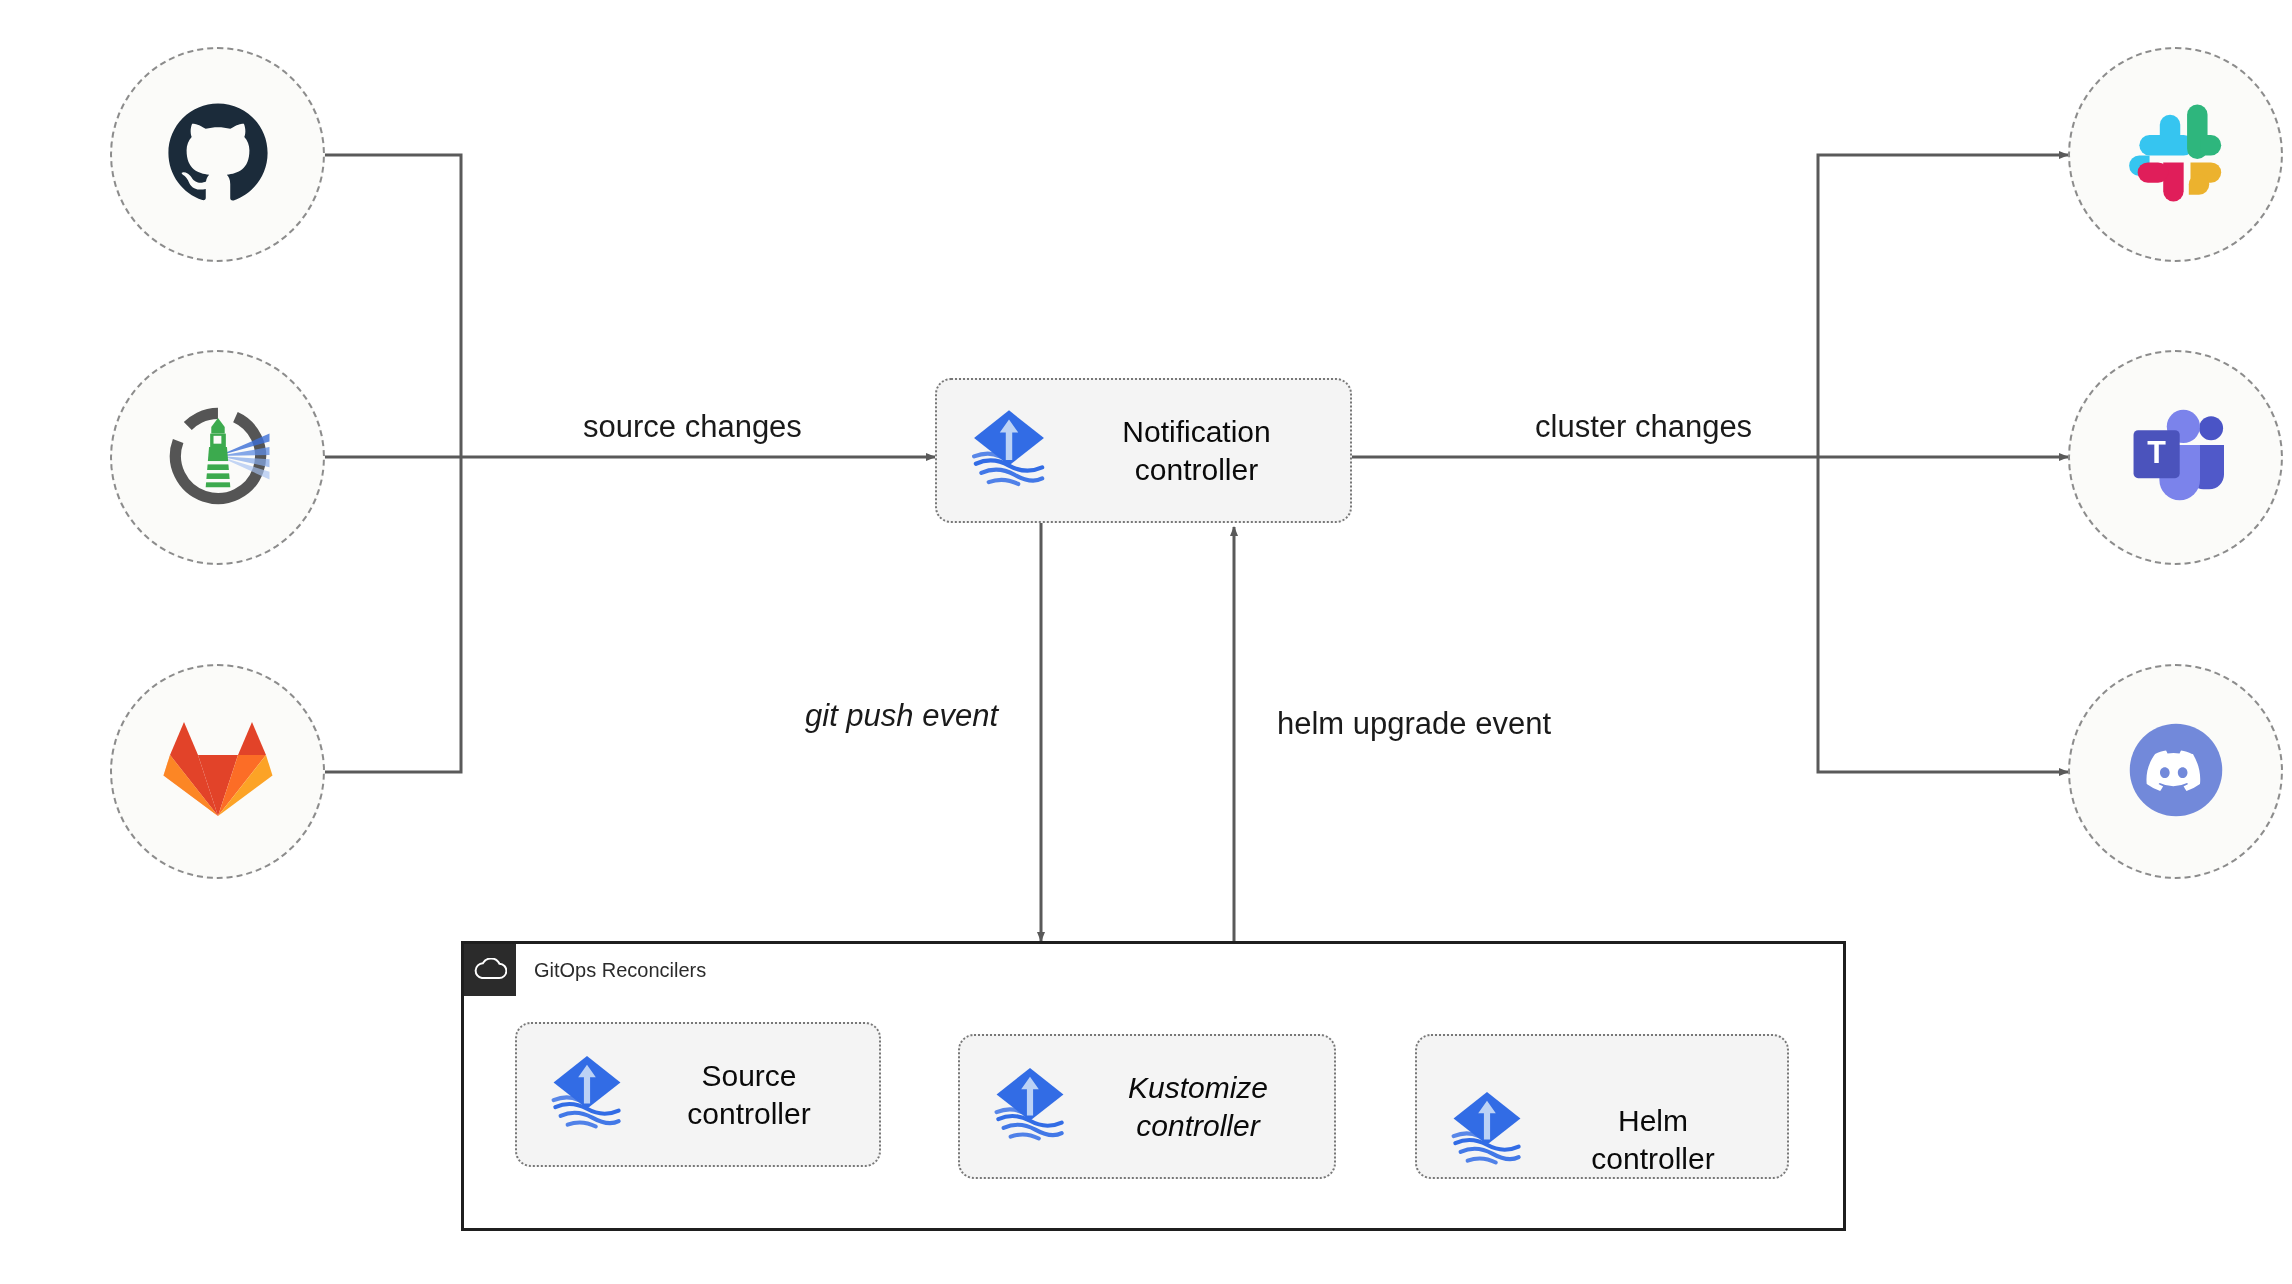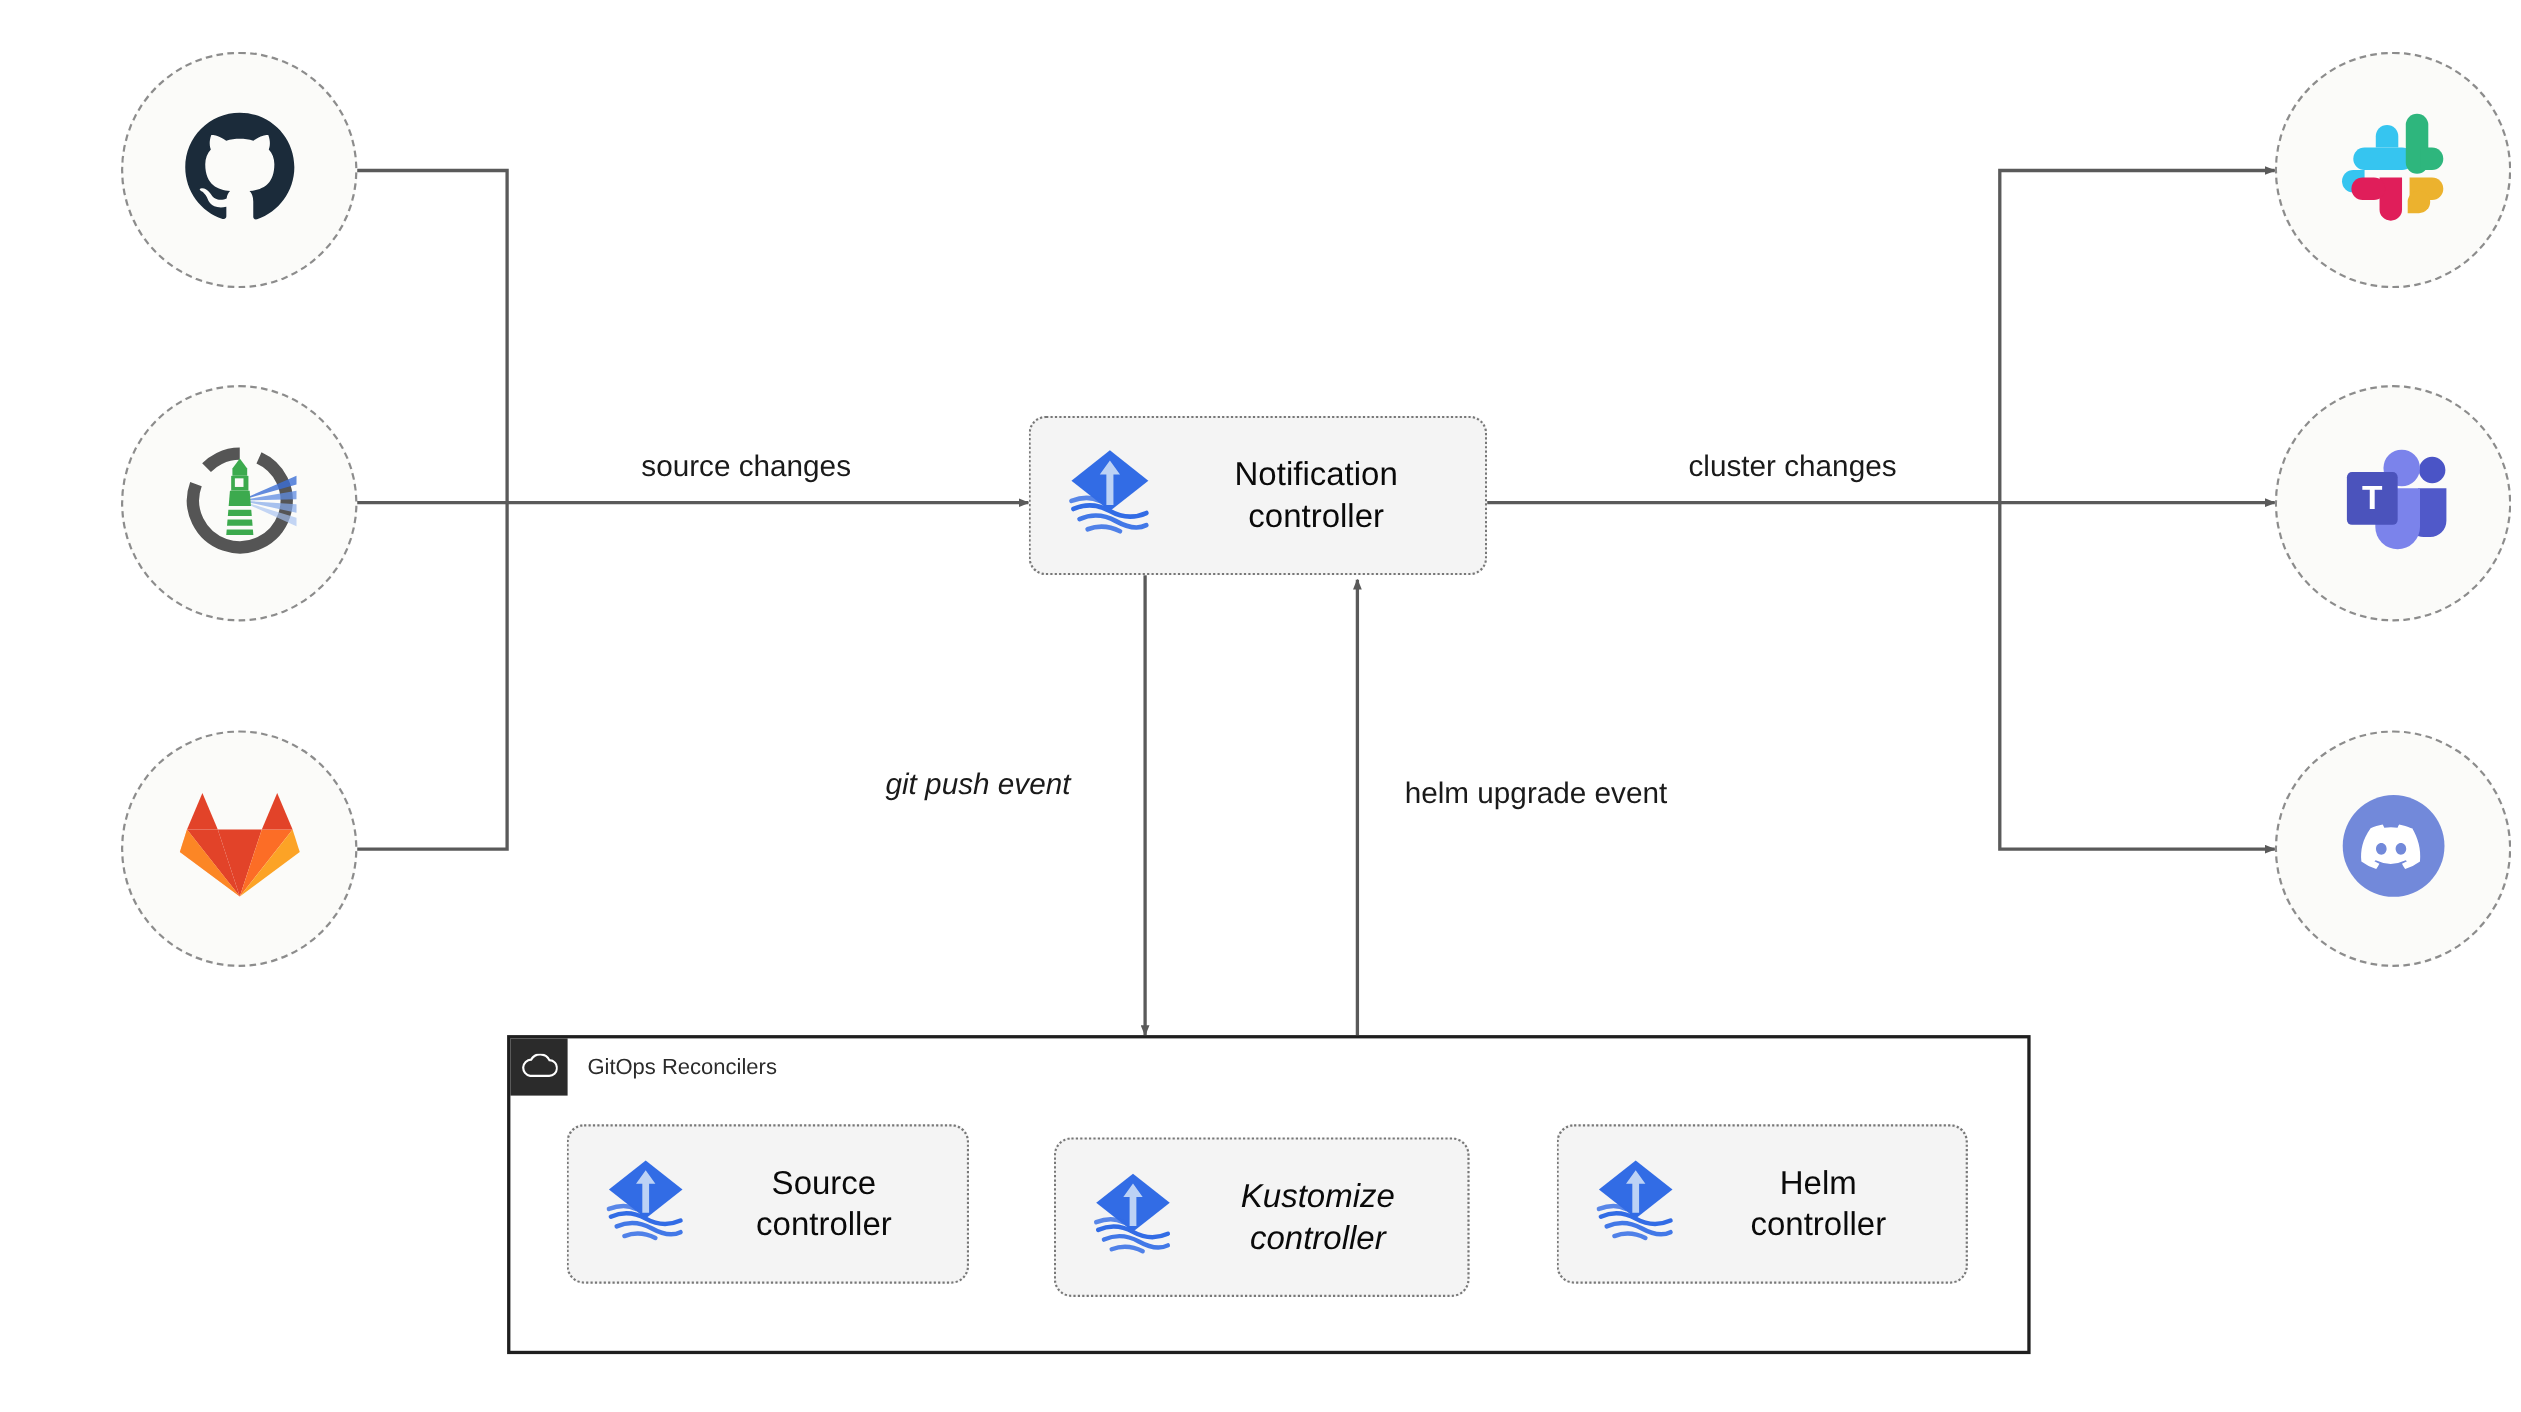--- a/index.html
+++ b/index.html
@@ -99,21 +99,21 @@
     margin-left: 18px;
     font-size: 20px;
     color: #2b2b2b;
     white-space: nowrap;
     font-family: "Liberation Sans", sans-serif;
   }
 
   
   .edge-label {
     position: absolute;
-    font-size: 27px;
+    font-size: 31px;
     color: #1a1a1a;
     white-space: nowrap;
     font-family: "Liberation Sans", sans-serif;
   }
 </style>
 </head>
 <body>
 
 <div id="canvas">
 
@@ -304,21 +304,21 @@
             <path d="M20 76 Q38 68 56 78 Q74 88 86 82" opacity="0.92"></path>
             <path d="M28 86 Q44 80 60 88" opacity="0.85"></path>
             <path d="M12 58 Q28 52 40 58" opacity="0.8"></path>
           </g>
         </svg>
       </span>
       <span class="ctrl-label">Kustomize
 controller</span>
     </div>
 
-    <div class="ctrl-box" style="left:951px; top:78px; width:374px; height:145px;">
+    <div class="ctrl-box" style="left:951px; top:90px; width:374px; height:145px;align-items:flex-end;">
       <span class="ctrl-logo">
         <svg width="88" height="88" viewBox="0 0 100 100">
           <path fill="#326ce5" d="M50 8 L88 38 L50 68 L12 38 Z"></path>
           <path fill="#bcd2f5" d="M50 18 L60 32 L53.5 32 L53.5 62 L46.5 62 L46.5 32 L40 32 Z"></path>
           <g stroke="#326ce5" stroke-width="4.6" fill="none" stroke-linecap="round">
             <path d="M14 66 Q32 58 50 68 Q68 78 86 70"></path>
             <path d="M20 76 Q38 68 56 78 Q74 88 86 82" opacity="0.92"></path>
             <path d="M28 86 Q44 80 60 88" opacity="0.85"></path>
             <path d="M12 58 Q28 52 40 58" opacity="0.8"></path>
           </g>

